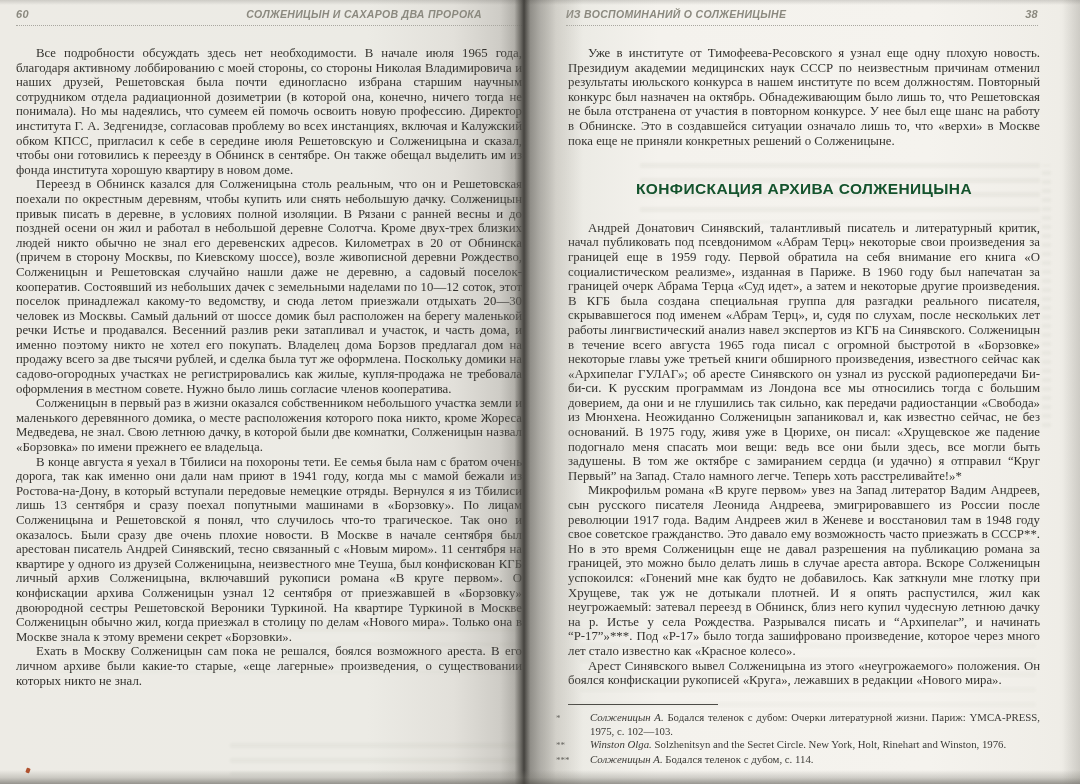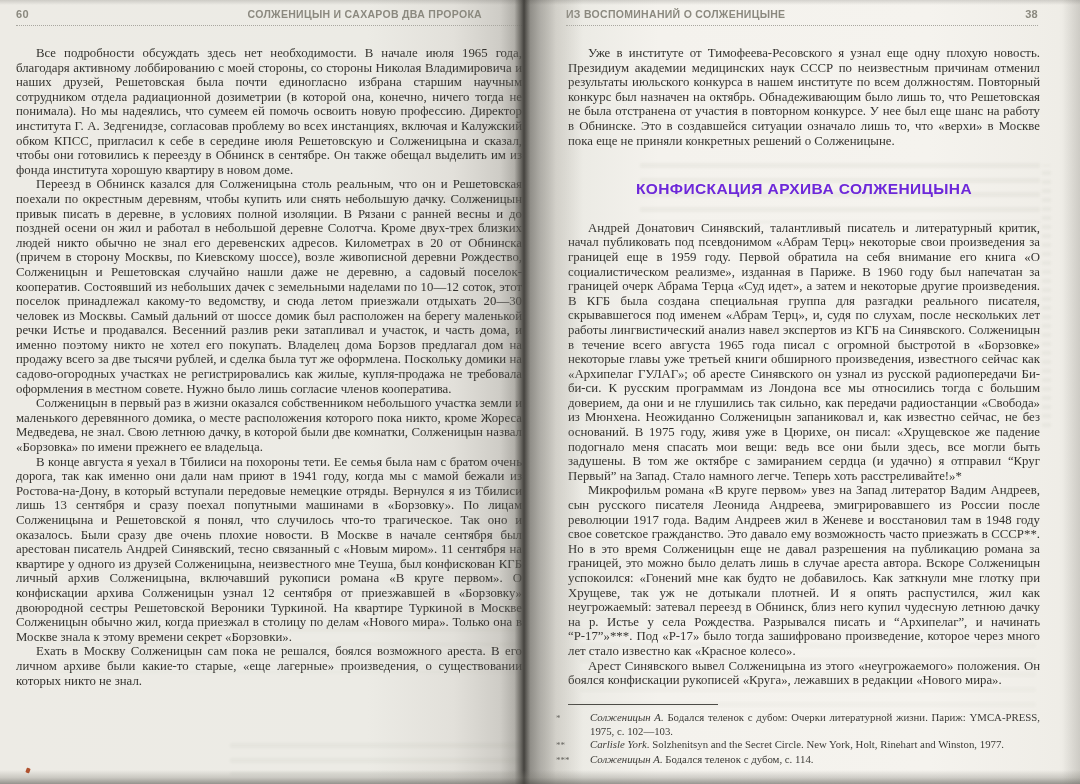--- a/index.html
+++ b/index.html
@@ -27,37 +27,37 @@
       rgba(52,50,46,.88) 30%,
       rgba(110,108,102,.55) 38%,
       rgba(165,163,156,.38) 50%,
       rgba(208,206,199,.18) 70%,
       rgba(208,206,199,0) 100%);
   }
   .running-head{
     position:absolute;top:8px;display:flex;justify-content:space-between;align-items:flex-start;
     font-family:"Liberation Sans",sans-serif;font-size:10.5px;font-weight:bold;
     color:#8b897f;letter-spacing:.3px;
-    border-bottom:1px dotted #a9a7a0;padding-bottom:5px;z-index:4;
+    border-bottom:1px dotted #a9a7a0;padding-bottom:5px;z-index:4;font-style:italic;
   }
   .rh-left{left:16px;width:506px;}
   .rh-right{left:566px;width:472px;}
   .page-num{font-size:11px;}
   .run-title-left{padding-right:40px;margin-left:13px;}
   .body-text{
     position:absolute;top:46px;z-index:3;
     font-size:12.8px;line-height:14.6px;color:#34332f;
     text-align:justify;hyphens:auto;-webkit-hyphens:auto;
   }
   .bt-left{left:16px;width:506px;}
   .bt-right{left:568px;width:472px;}
   .body-text p{margin:0;text-indent:20px;}
   .section-heading{
     font-family:"Liberation Sans",sans-serif;font-size:15.5px;font-weight:bold;
-    color:#6d28d9;letter-spacing:.4px;text-align:center;text-indent:0 !important;
+    color:#14532d;letter-spacing:.4px;text-align:center;text-indent:0 !important;
     margin:34px 0 24px 0 !important;
   }
   .footnotes{
     position:absolute;left:556px;top:704px;width:484px;z-index:3;
     font-size:10.8px;line-height:13.6px;color:#3b3a36;
   }
   .fn-rule{width:150px;margin-left:12px;border-top:1px solid #4c4b46;margin-bottom:6px;}
   .footnote{display:flex;}
   .fn-marker{width:34px;flex:0 0 34px;font-size:9px;padding-top:1px;color:#55544f;}
   .fn-body{flex:1;text-align:justify;}
@@ -130,21 +130,21 @@
   </div>
 
   <div class="footnotes">
     <div class="fn-rule"></div>
     <div class="footnote">
       <span class="fn-marker">*</span>
       <span class="fn-body"><span class="fn-author">Солженицын А.</span> <span>Бодался теленок с дубом: Очерки литературной жизни. Париж: YMCA-PRESS, 1975, с. 102—103.</span></span>
     </div>
     <div class="footnote">
       <span class="fn-marker">**</span>
-      <span class="fn-body"><span class="fn-author">Carlisle York.</span> <span>Solzhenitsyn and the Secret Circle. New York, Holt, Rinehart and Winston, 1977.</span></span>
+      <span class="fn-body"><span class="fn-author">Winston Olga.</span> <span>Solzhenitsyn and the Secret Circle. New York, Holt, Rinehart and Winston, 1976.</span></span>
     </div>
     <div class="footnote">
       <span class="fn-marker">***</span>
       <span class="fn-body"><span class="fn-author">Солженицын А.</span> <span>Бодался теленок с дубом, с. 114.</span></span>
     </div>
   </div>
 
   <div class="ghost g4"></div>
   <div class="ghost g5"></div>
   <div class="ghost g6"></div>

